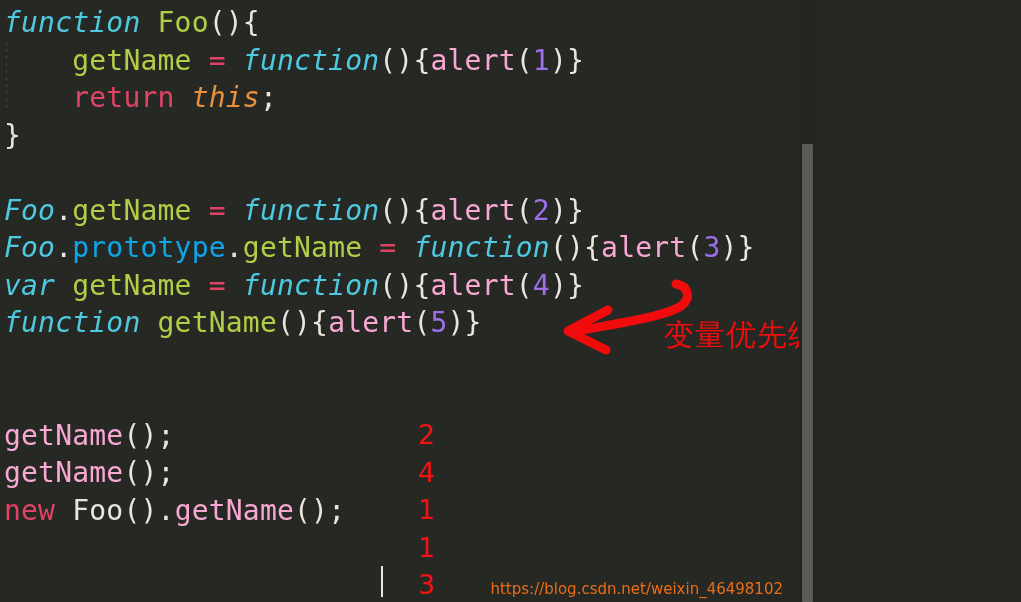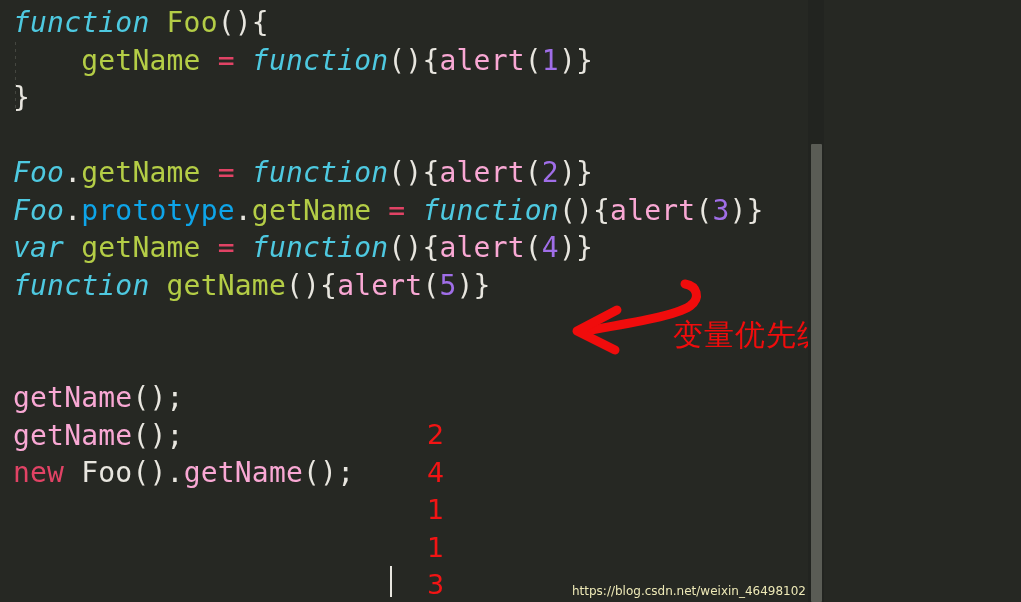--- a/index.html
+++ b/index.html
@@ -7,21 +7,20 @@
     padding: 0;
     background: #262823;
   }
   #screen {
     position: relative;
     width: 815px;
     height: 602px;
     background: #262823;
     overflow: hidden;
     font-family: "DejaVu Sans Mono", "Liberation Mono", monospace;
-    margin-left: 9px;
   }
 
   
   #code {
     position: absolute;
     left: 0;
     top: 0;
     width: 1005px;
     height: 602px;
     padding: 4px 0 0 0;
@@ -103,25 +102,25 @@
     left: 548px;
     top: 278px;
     width: 170px;
     height: 82px;
     pointer-events: none;
   }
 
   
   #watermark {
     position: absolute;
-    right: 18px;
+    right: 32px;
     bottom: 4px;
     font-family: "DejaVu Sans", "Liberation Sans", sans-serif;
-    font-size: 12px;
-    color: #fef9c3;
+    font-size: 15px;
+    color: #f97316;
     opacity: 0.92;
     white-space: nowrap;
   }
 
   
   #scrollbar-track {
     position: absolute;
     right: 0;
     top: 0;
     width: 16px;
@@ -149,20 +148,21 @@
 </style>
 </head>
 <body>
 
 <div id="screen">
 
   <div id="code">
     <div id="code-lines">
         <div class="line"><span class="t-kw">function </span><span class="t-func">Foo</span><span class="t-punc">(){</span></div>
         <div class="line"><span class="t-plain">    </span><span class="t-func">getName</span><span class="t-plain"> </span><span class="t-op">=</span><span class="t-plain"> </span><span class="t-kw">function</span><span class="t-punc">(){</span><span class="t-call">alert</span><span class="t-punc">(</span><span class="t-num">1</span><span class="t-punc">)}</span></div>
+        <div class="line"><span class="t-plain">    </span><span class="t-kw2">return</span><span class="t-plain"> </span><span class="t-this">this</span><span class="t-punc">;</span></div>
         <div class="line"><span class="t-punc">}</span></div>
         <div class="line blank"> </div>
         <div class="line"><span class="t-kw">Foo</span><span class="t-punc">.</span><span class="t-func">getName</span><span class="t-plain"> </span><span class="t-op">=</span><span class="t-plain"> </span><span class="t-kw">function</span><span class="t-punc">(){</span><span class="t-call">alert</span><span class="t-punc">(</span><span class="t-num">2</span><span class="t-punc">)}</span></div>
         <div class="line"><span class="t-kw">Foo</span><span class="t-punc">.</span><span class="t-cyan">prototype</span><span class="t-punc">.</span><span class="t-func">getName</span><span class="t-plain"> </span><span class="t-op">=</span><span class="t-plain"> </span><span class="t-kw">function</span><span class="t-punc">(){</span><span class="t-call">alert</span><span class="t-punc">(</span><span class="t-num">3</span><span class="t-punc">)}</span></div>
         <div class="line"><span class="t-kw">var</span><span class="t-plain"> </span><span class="t-func">getName</span><span class="t-plain"> </span><span class="t-op">=</span><span class="t-plain"> </span><span class="t-kw">function</span><span class="t-punc">(){</span><span class="t-call">alert</span><span class="t-punc">(</span><span class="t-num">4</span><span class="t-punc">)}</span></div>
         <div class="line"><span class="t-kw">function</span><span class="t-plain"> </span><span class="t-func">getName</span><span class="t-punc">(){</span><span class="t-call">alert</span><span class="t-punc">(</span><span class="t-num">5</span><span class="t-punc">)}</span></div>
         <div class="line blank"> </div>
         <div class="line blank"> </div>
         <div class="line"><span class="t-call">getName</span><span class="t-punc">();</span></div>
         <div class="line"><span class="t-call">getName</span><span class="t-punc">();</span></div>

